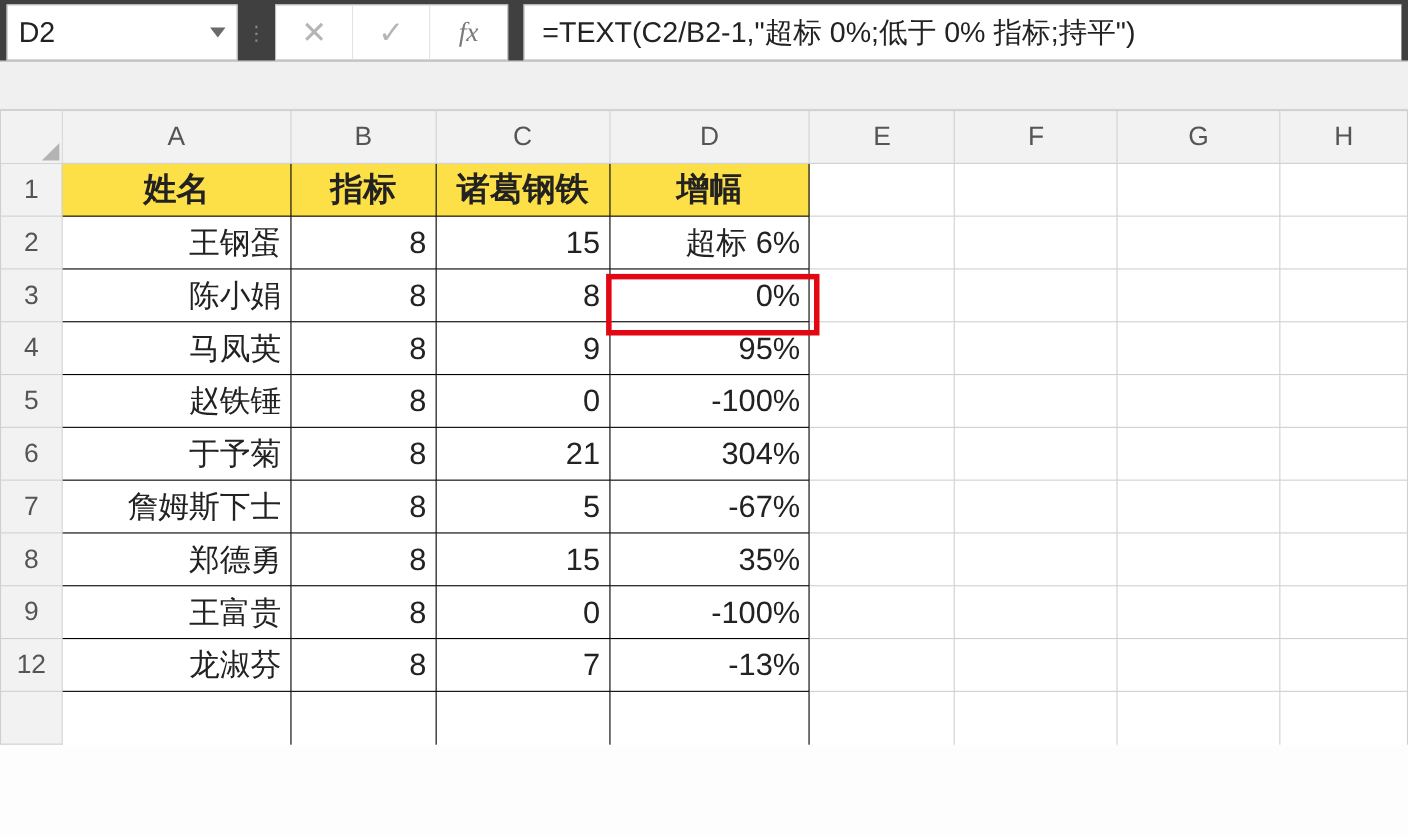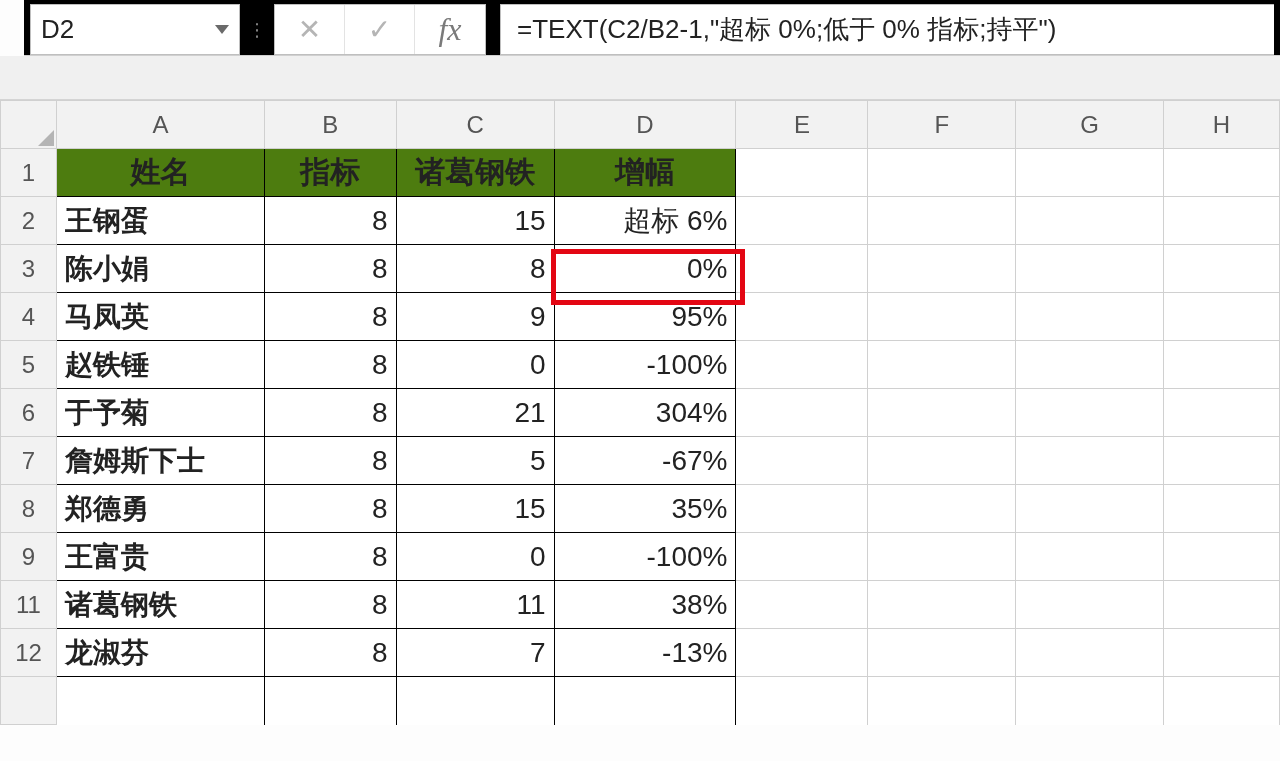--- a/index.html
+++ b/index.html
@@ -11,23 +11,22 @@
     overflow: hidden;
     color: #222;
   }
 
   
   .formula-row {
     display: flex;
     align-items: stretch;
     height: 56px;
     padding: 4px 6px 0 6px;
-    background: #000000;
+    background: #404040;
     border-bottom: 1px solid #d0d0d0;
-    margin-left: 24px;
   }
   .name-box {
     width: 210px;
     display: flex;
     align-items: center;
     background: #fff;
     border: 1px solid #bfbfbf;
     font-size: 26px;
     padding: 0 10px;
     position: relative;
@@ -61,21 +60,21 @@
     font-size: 28px;
     color: #b5b5b5;
     border-right: 1px solid #e3e3e3;
   }
   .fx-btn:last-child { border-right: none; }
   .fx-label {
     width: 70px;
     display: flex;
     align-items: center;
     justify-content: center;
-    font-size: 32px;
+    font-size: 25px;
     font-style: italic;
     font-family: "Times New Roman", serif;
     color: #7a7a7a;
   }
   .formula-input {
     flex: 1;
     margin-left: 14px;
     border: 1px solid #bfbfbf;
     border-right: none;
     background: #fff;
@@ -130,27 +129,27 @@
     background: #f2f2f2;
   }
   .grid td {
     background: #fff;
   }
   .grid td.black {
     border: 1px solid #000;
     padding: 0 8px;
   }
   .grid td.header-cell {
-    background: #4d7c0f;
+    background: #fde047;
     font-weight: bold;
     text-align: center;
     border: 1px solid #000;
     font-size: 30px;
   }
-  .ta-left  { text-align: left; font-weight: bold; }
+  .ta-left  { text-align: right; }
   .ta-right { text-align: right; }
 
   .col-corner { width: 56px; }
   .col-A { width: 208px; }
   .col-B { width: 132px; }
   .col-C { width: 158px; }
   .col-D { width: 182px; }
   .col-E { width: 132px; }
   .col-F { width: 148px; }
   .col-G { width: 148px; }
@@ -303,31 +302,20 @@
           <td class="black ta-left">王富贵</td>
           <td class="black ta-right">8</td>
           <td class="black ta-right">0</td>
           <td class="black ta-right">-100%</td>
           <td class="ta-left"></td>
           <td class="ta-left"></td>
           <td class="ta-left"></td>
           <td class="ta-left"></td>
         </tr>
         <tr>
-          <th class="rowhdr">11</th>
-          <td class="black ta-left">诸葛钢铁</td>
-          <td class="black ta-right">8</td>
-          <td class="black ta-right">11</td>
-          <td class="black ta-right">38%</td>
-          <td class="ta-left"></td>
-          <td class="ta-left"></td>
-          <td class="ta-left"></td>
-          <td class="ta-left"></td>
-        </tr>
-        <tr>
           <th class="rowhdr">12</th>
           <td class="black ta-left">龙淑芬</td>
           <td class="black ta-right">8</td>
           <td class="black ta-right">7</td>
           <td class="black ta-right">-13%</td>
           <td class="ta-left"></td>
           <td class="ta-left"></td>
           <td class="ta-left"></td>
           <td class="ta-left"></td>
         </tr>

